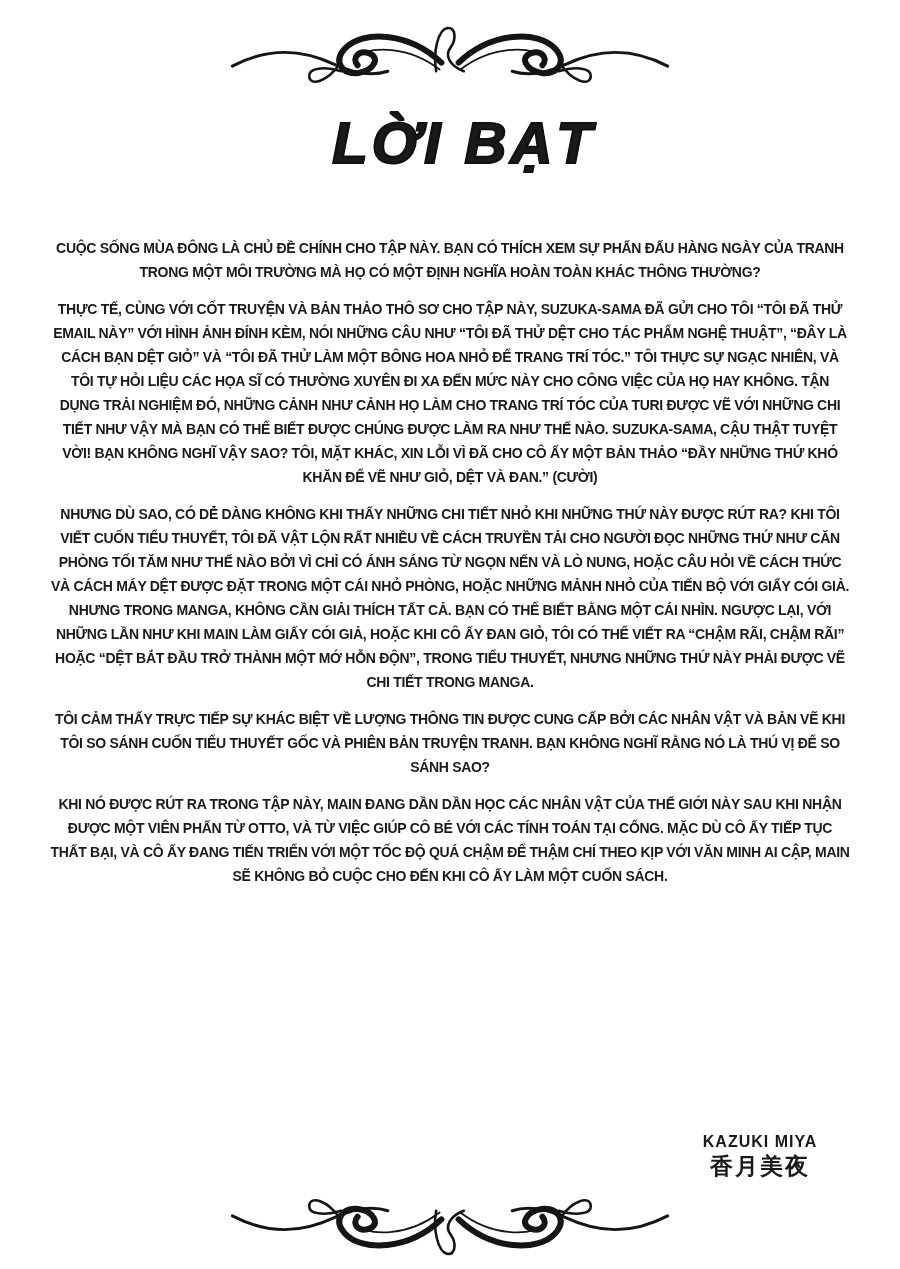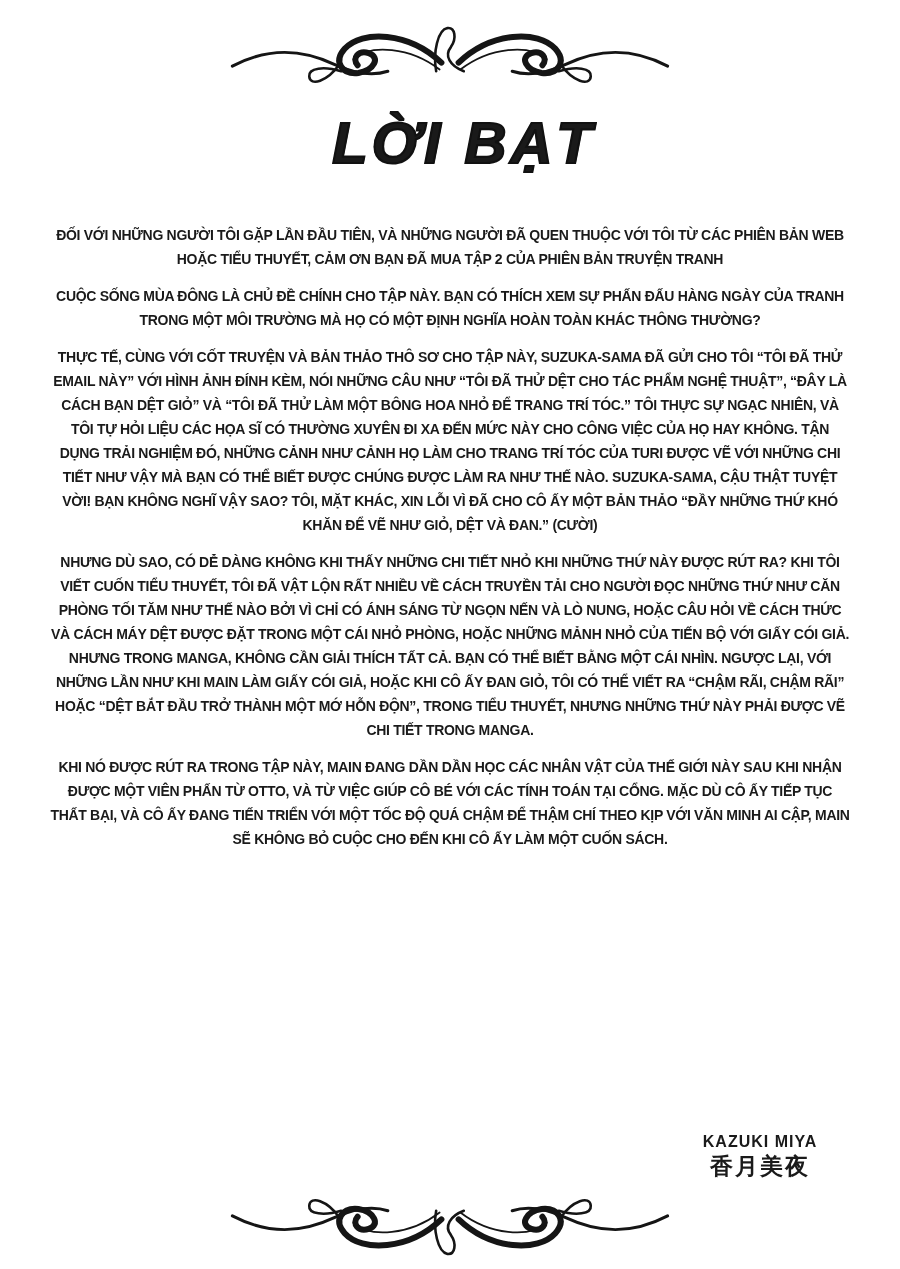--- a/index.html
+++ b/index.html
@@ -56,24 +56,25 @@
     <path d="M248 62 C214 36 168 32 148 50" stroke-width="2"></path>
     <path d="M132 56 C118 76 98 82 97 70 C96 60 114 58 134 64" stroke-width="3"></path>
   </g>
   <use href="#halfL" transform="translate(520,0) scale(-1,1)"></use>
   <path d="M244 64 C240 42 246 16 257 14 C266 13 268 26 261 36 C253 46 260 58 276 64" stroke-width="3"></path>
 </svg>
 
 <div class="page-title">LỜI BẠT</div>
 
 <div class="content">
-  <p><span>ĐỐI VỚI NHỮNG NGƯỜI TÔI GẶP LẦN ĐẦU TIÊN, VÀ NHỮNG NGƯỜI ĐÃ QUEN THUỘC VỚI TÔI TỪ CÁC PHIÊN BẢN WEB HOẶC TIỂU THUYẾT, CẢM ƠN BẠN ĐÃ MUA TẬP 2 CỦA PHIÊN BẢN TRUYỆN TRANH</span> </p>
+  <p> </p>
   <p><span>CUỘC SỐNG MÙA ĐÔNG LÀ CHỦ ĐỀ CHÍNH CHO TẬP NÀY. BẠN CÓ THÍCH XEM SỰ PHẤN ĐẤU HÀNG NGÀY CỦA TRANH TRONG MỘT MÔI TRƯỜNG MÀ HỌ CÓ MỘT ĐỊNH NGHĨA HOÀN TOÀN KHÁC THÔNG THƯỜNG?</span></p>
   <p><span>THỰC TẾ, CÙNG VỚI CỐT TRUYỆN VÀ BẢN THẢO THÔ SƠ CHO TẬP NÀY, SUZUKA-SAMA ĐÃ GỬI CHO TÔI “TÔI ĐÃ THỬ EMAIL NÀY” VỚI HÌNH ẢNH ĐÍNH KÈM, NÓI NHỮNG CÂU NHƯ “TÔI ĐÃ THỬ DỆT CHO TÁC PHẨM NGHỆ THUẬT”, “ĐÂY LÀ CÁCH BẠN DỆT GIỎ” VÀ “TÔI ĐÃ THỬ LÀM MỘT BÔNG HOA NHỎ ĐỂ TRANG TRÍ TÓC.” TÔI THỰC SỰ NGẠC NHIÊN, VÀ TÔI TỰ HỎI LIỆU CÁC HỌA SĨ CÓ THƯỜNG XUYÊN ĐI XA ĐẾN MỨC NÀY CHO CÔNG VIỆC CỦA HỌ HAY KHÔNG. TẬN DỤNG TRẢI NGHIỆM ĐÓ, NHỮNG CẢNH NHƯ CẢNH HỌ LÀM CHO TRANG TRÍ TÓC CỦA TURI ĐƯỢC VẼ VỚI NHỮNG CHI TIẾT NHƯ VẬY MÀ BẠN CÓ THỂ BIẾT ĐƯỢC CHÚNG ĐƯỢC LÀM RA NHƯ THẾ NÀO. SUZUKA-SAMA, CẬU THẬT TUYỆT VỜI! BẠN KHÔNG NGHĨ VẬY SAO? TÔI, MẶT KHÁC, XIN LỖI VÌ ĐÃ CHO CÔ ẤY MỘT BẢN THẢO “ĐẦY NHỮNG THỨ KHÓ KHĂN ĐỂ VẼ NHƯ GIỎ, DỆT VÀ ĐAN.” (CƯỜI)</span></p>
   <p><span>NHƯNG DÙ SAO, CÓ DỄ DÀNG KHÔNG KHI THẤY NHỮNG CHI TIẾT NHỎ KHI NHỮNG THỨ NÀY ĐƯỢC RÚT RA? KHI TÔI VIẾT CUỐN TIỂU THUYẾT, TÔI ĐÃ VẬT LỘN RẤT NHIỀU VỀ CÁCH TRUYỀN TẢI CHO NGƯỜI ĐỌC NHỮNG THỨ NHƯ CĂN PHÒNG TỐI TĂM NHƯ THẾ NÀO BỞI VÌ CHỈ CÓ ÁNH SÁNG TỪ NGỌN NẾN VÀ LÒ NUNG, HOẶC CÂU HỎI VỀ CÁCH THỨC VÀ CÁCH MÁY DỆT ĐƯỢC ĐẶT TRONG MỘT CÁI NHỎ PHÒNG, HOẶC NHỮNG MẢNH NHỎ CỦA TIẾN BỘ VỚI GIẤY CÓI GIẢ. NHƯNG TRONG MANGA, KHÔNG CẦN GIẢI THÍCH TẤT CẢ. BẠN CÓ THỂ BIẾT BẰNG MỘT CÁI NHÌN. NGƯỢC LẠI, VỚI NHỮNG LẦN NHƯ KHI MAIN LÀM GIẤY CÓI GIẢ, HOẶC KHI CÔ ẤY ĐAN GIỎ, TÔI CÓ THỂ VIẾT RA “CHẬM RÃI, CHẬM RÃI” HOẶC “DỆT BẮT ĐẦU TRỞ THÀNH MỘT MỚ HỖN ĐỘN”, TRONG TIỂU THUYẾT, NHƯNG NHỮNG THỨ NÀY PHẢI ĐƯỢC VẼ CHI TIẾT TRONG MANGA.</span></p>
+  <p><span>TÔI CẢM THẤY TRỰC TIẾP SỰ KHÁC BIỆT VỀ LƯỢNG THÔNG TIN ĐƯỢC CUNG CẤP BỞI CÁC NHÂN VẬT VÀ BẢN VẼ KHI TÔI SO SÁNH CUỐN TIỂU THUYẾT GỐC VÀ PHIÊN BẢN TRUYỆN TRANH. BẠN KHÔNG NGHĨ RẰNG NÓ LÀ THÚ VỊ ĐỂ SO SÁNH SAO?</span></p>
   <p><span>KHI NÓ ĐƯỢC RÚT RA TRONG TẬP NÀY, MAIN ĐANG DẦN DẦN HỌC CÁC NHÂN VẬT CỦA THẾ GIỚI NÀY SAU KHI NHẬN ĐƯỢC MỘT VIÊN PHẤN TỪ OTTO, VÀ TỪ VIỆC GIÚP CÔ BÉ VỚI CÁC TÍNH TOÁN TẠI CỔNG. MẶC DÙ CÔ ẤY TIẾP TỤC THẤT BẠI, VÀ CÔ ẤY ĐANG TIẾN TRIỂN VỚI MỘT TỐC ĐỘ QUÁ CHẬM ĐỂ THẬM CHÍ THEO KỊP VỚI VĂN MINH AI CẬP, MAIN SẼ KHÔNG BỎ CUỘC CHO ĐẾN KHI CÔ ẤY LÀM MỘT CUỐN SÁCH.</span></p>
 </div>
 
 <div class="signature">
   <div class="sig-latin">KAZUKI MIYA</div>
   <div class="sig-cjk">香月美夜</div>
 </div>
 
 <svg class="flourish flourish-bottom" viewBox="0 0 520 88" fill="none" stroke="#151515" stroke-linecap="round">
   <g id="halfL2">

